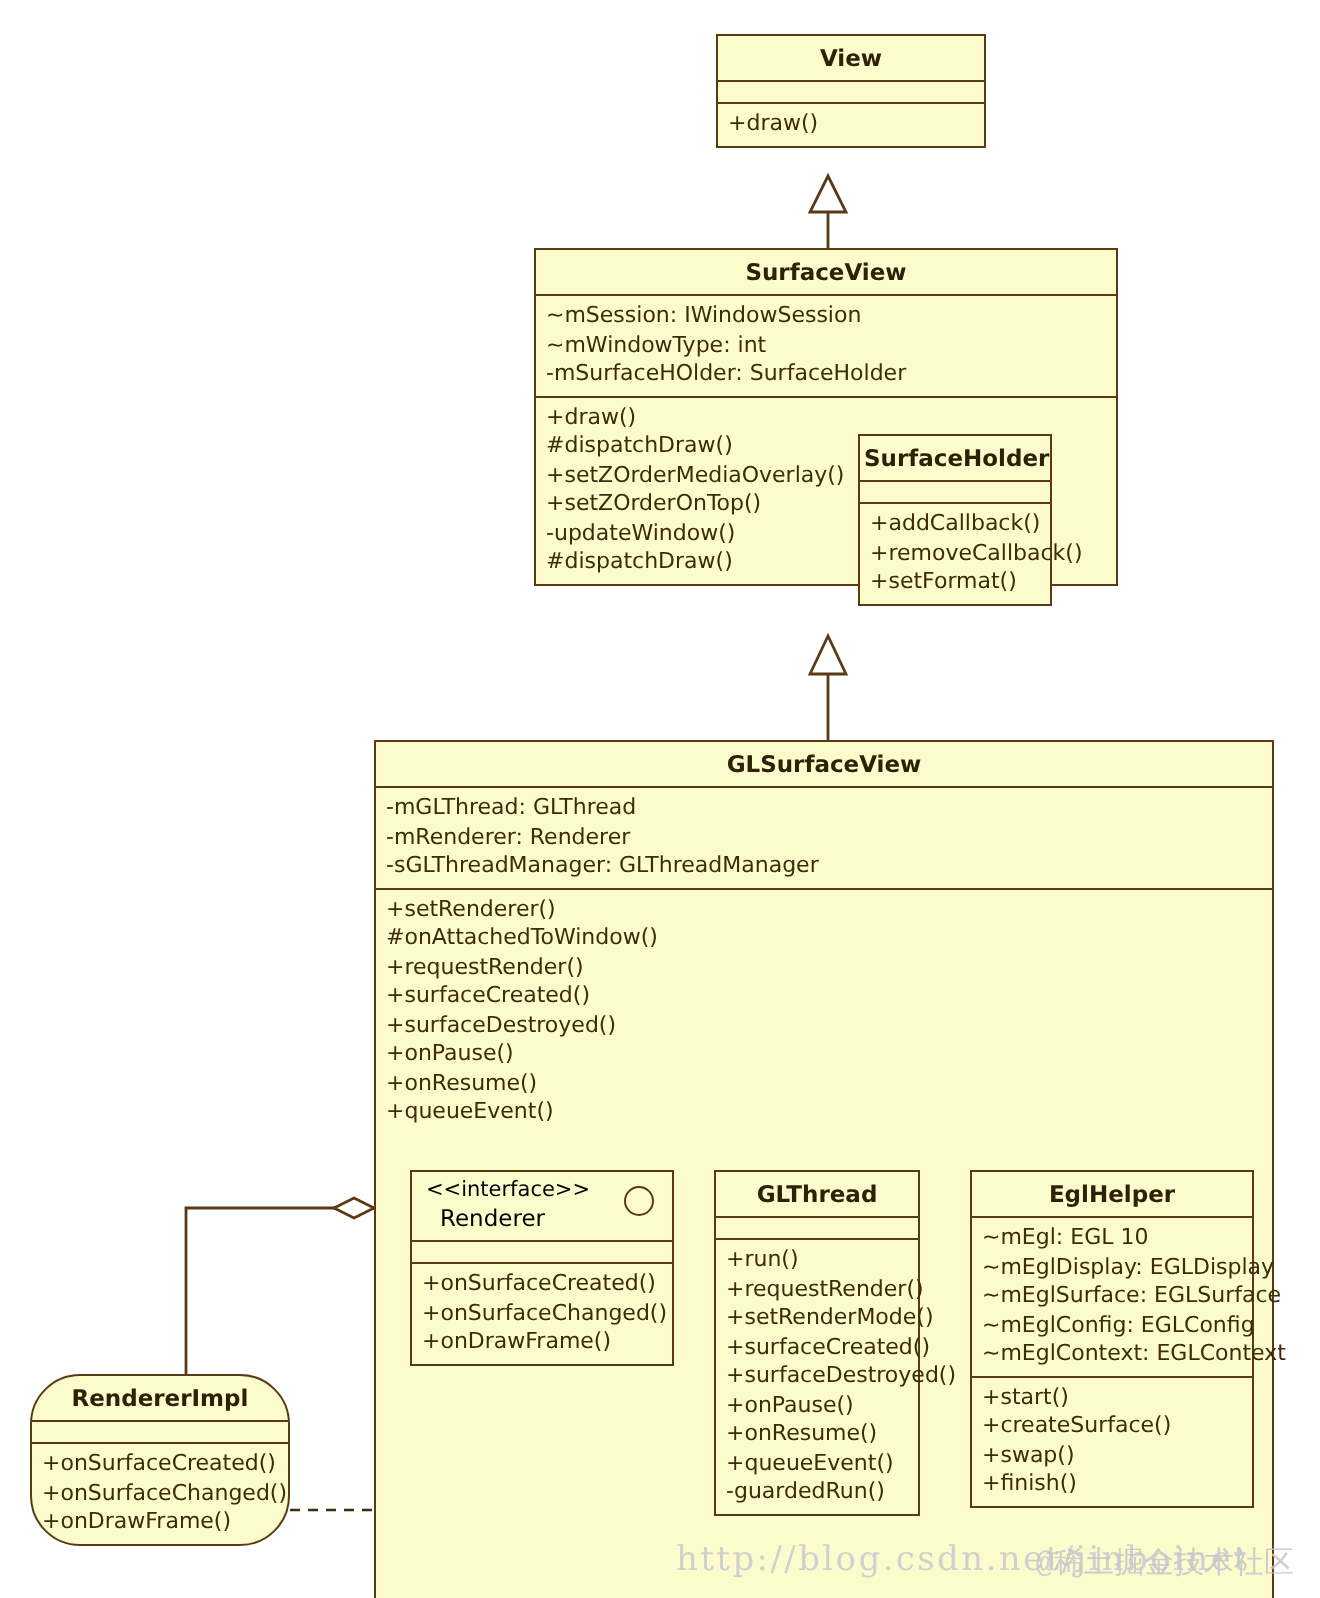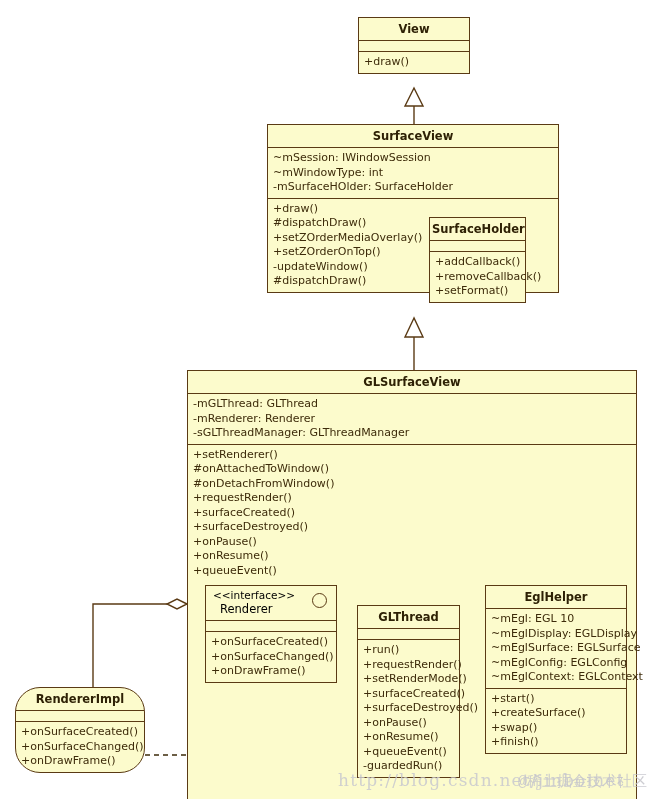--- a/index.html
+++ b/index.html
@@ -48,26 +48,26 @@
   }
   .uml-ops {
     padding: 3px 4px 3px 5px;
     font-size: 11px;
     line-height: 14.5px;
   }
   .uml-attrs div, .uml-ops div {
     white-space: nowrap;
   }
   
-  #box-view        { left: 358px; top: 17px;  width: 112px; }
+  #box-view        { left: 358px; top: 17px;  width: 135px; }
   #box-surfaceview { left: 267px; top: 124px; width: 292px; }
   #box-surfaceholder { left: 429px; top: 217px; width: 97px; }
   #box-glsurfaceview { left: 187px; top: 370px; width: 450px; height: 508px; }
   #box-renderer    { left: 205px; top: 585px; width: 132px; }
-  #box-glthread    { left: 357px; top: 605px; width: 103px; }
+  #box-glthread    { left: 357px; top: 585px; width: 103px; }
   #box-eglhelper   { left: 485px; top: 585px; width: 142px; }
   #box-rendererimpl{ left: 15px;  top: 687px; width: 130px; border-radius: 25px; }
 
   
   .iface-title {
     position: relative;
     text-align: center;
     border-bottom: 1.4px solid #5a3a14;
     padding: 3px 2px 4px 2px;
     color: #000000;
@@ -180,21 +180,20 @@
   <div class="uml-box" id="box-glsurfaceview">
     <div class="uml-title">GLSurfaceView</div>
     <div class="uml-attrs">
       <div>-mGLThread: GLThread</div>
       <div>-mRenderer: Renderer</div>
       <div>-sGLThreadManager: GLThreadManager</div>
     </div>
     <div class="uml-ops">
       <div>+setRenderer()</div>
       <div>#onAttachedToWindow()</div>
-      <div>#onDetachFromWindow()</div>
       <div>+requestRender()</div>
       <div>+surfaceCreated()</div>
       <div>+surfaceDestroyed()</div>
       <div>+onPause()</div>
       <div>+onResume()</div>
       <div>+queueEvent()</div>
     </div>
   </div>
 
   <div class="uml-box" id="box-renderer">

